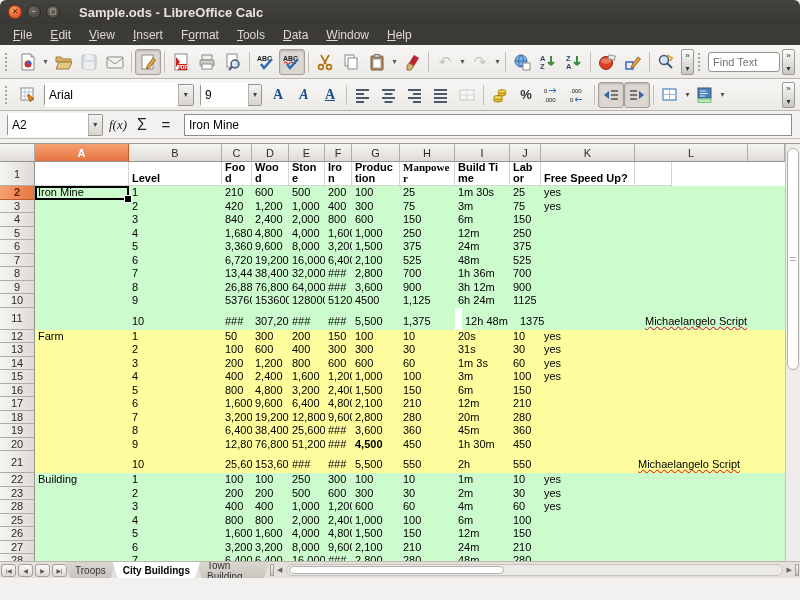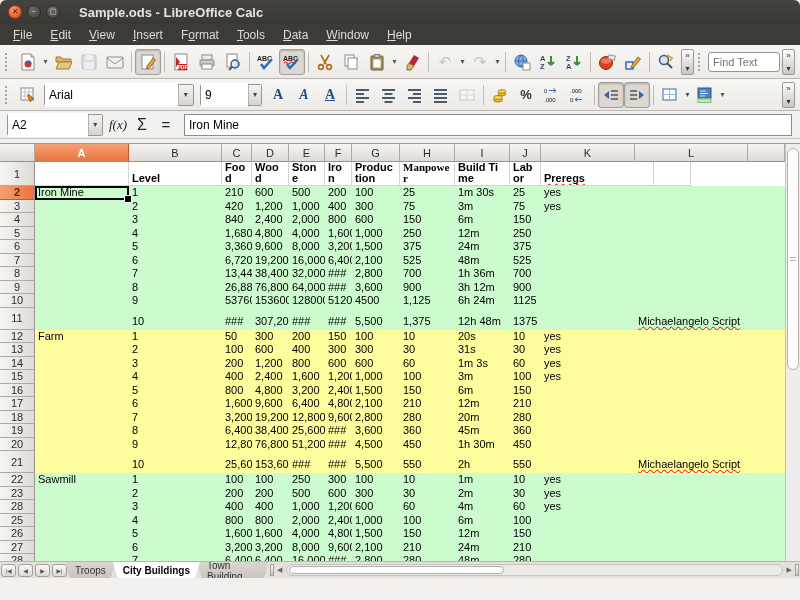--- a/index.html
+++ b/index.html
@@ -473,21 +473,21 @@
             <div class="cell" style="width: 94px;"></div>
             <div class="cell" style="width: 93px;">Level</div>
             <div class="cell" style="width: 30px;">Food</div>
             <div class="cell" style="width: 37px;">Wood</div>
             <div class="cell" style="width: 36px;">Stone</div>
             <div class="cell" style="width: 27px;">Iron</div>
             <div class="cell" style="width: 48px;">Production</div>
             <div class="cell" style="width: 55px; font-family: Liberation Serif, serif;">Manpower</div>
             <div class="cell" style="width: 55px;">Build Time</div>
             <div class="cell" style="width: 31px;">Labor</div>
-            <div class="cell squiggle" style="width: 113px;">Preregs</div>
+            <div class="cell" style="width: 94px;">Free Speed Up?</div>
             <div class="cell" style="width: 37px;"></div>
           </div>
           <div class="grow r-norm bg-green">
             <div class="gutter selrow">2</div>
             <div class="cell sel" style="width: 94px;">Iron Mine</div>
             <div class="cell num" style="width: 93px;">1</div>
             <div class="cell num" style="width: 30px;">210</div>
             <div class="cell num" style="width: 37px;">600</div>
             <div class="cell num" style="width: 36px;">500</div>
             <div class="cell num" style="width: 27px;">200</div>
@@ -630,21 +630,21 @@
           <div class="grow r-tall bg-green">
             <div class="gutter">11</div>
             <div class="cell" style="width: 94px;"></div>
             <div class="cell num" style="width: 93px;">10</div>
             <div class="cell num" style="width: 30px;">###</div>
             <div class="cell num" style="width: 37px;">307,200</div>
             <div class="cell num" style="width: 36px;">###</div>
             <div class="cell num" style="width: 27px;">###</div>
             <div class="cell num" style="width: 48px;">5,500</div>
             <div class="cell num" style="width: 55px;">1,375</div>
-            <div class="cell" style="width: 55px;">12h 48m</div>
+            <div class="cell" style="width: 55px; margin-left: 7px;">12h 48m</div>
             <div class="cell num" style="width: 31px;">1375</div>
             <div class="cell" style="width: 94px;"></div>
             <div class="cell squiggle" style="width: 113px;">Michaelangelo Script</div>
             <div class="cell" style="width: 37px;"></div>
           </div>
           <div class="grow r-norm bg-yellow">
             <div class="gutter">12</div>
             <div class="cell" style="width: 94px;">Farm</div>
             <div class="cell num" style="width: 93px;">1</div>
             <div class="cell num" style="width: 30px;">50</div>
@@ -772,21 +772,21 @@
             <div class="cell" style="width: 37px;"></div>
           </div>
           <div class="grow r-norm bg-yellow">
             <div class="gutter">20</div>
             <div class="cell" style="width: 94px;"></div>
             <div class="cell num" style="width: 93px;">9</div>
             <div class="cell num" style="width: 30px;">12,800</div>
             <div class="cell num" style="width: 37px;">76,800</div>
             <div class="cell num" style="width: 36px;">51,200</div>
             <div class="cell num" style="width: 27px;">###</div>
-            <div class="cell num" style="width: 48px;">4,500</div>
+            <div class="cell num" style="width: 48px; font-weight: bold;">4,500</div>
             <div class="cell num" style="width: 55px;">450</div>
             <div class="cell" style="width: 55px;">1h 30m</div>
             <div class="cell num" style="width: 31px;">450</div>
             <div class="cell" style="width: 94px;"></div>
             <div class="cell" style="width: 113px;"></div>
             <div class="cell" style="width: 37px;"></div>
           </div>
           <div class="grow r-tall bg-yellow">
             <div class="gutter">21</div>
             <div class="cell" style="width: 94px;"></div>
@@ -798,21 +798,21 @@
             <div class="cell num" style="width: 48px;">5,500</div>
             <div class="cell num" style="width: 55px;">550</div>
             <div class="cell" style="width: 55px;">2h</div>
             <div class="cell num" style="width: 31px;">550</div>
             <div class="cell" style="width: 94px;"></div>
             <div class="cell squiggle" style="width: 113px;">Michaelangelo Script</div>
             <div class="cell" style="width: 37px;"></div>
           </div>
           <div class="grow r-norm bg-green">
             <div class="gutter">22</div>
-            <div class="cell" style="width: 94px;">Sawmill</div>
+            <div class="cell" style="width: 94px;">Building</div>
             <div class="cell num" style="width: 93px;">1</div>
             <div class="cell num" style="width: 30px;">100</div>
             <div class="cell num" style="width: 37px;">100</div>
             <div class="cell num" style="width: 36px;">250</div>
             <div class="cell num" style="width: 27px;">300</div>
             <div class="cell num" style="width: 48px;">100</div>
             <div class="cell num" style="width: 55px;">10</div>
             <div class="cell" style="width: 55px;">1m</div>
             <div class="cell num" style="width: 31px;">10</div>
             <div class="cell" style="width: 94px;">yes</div>

